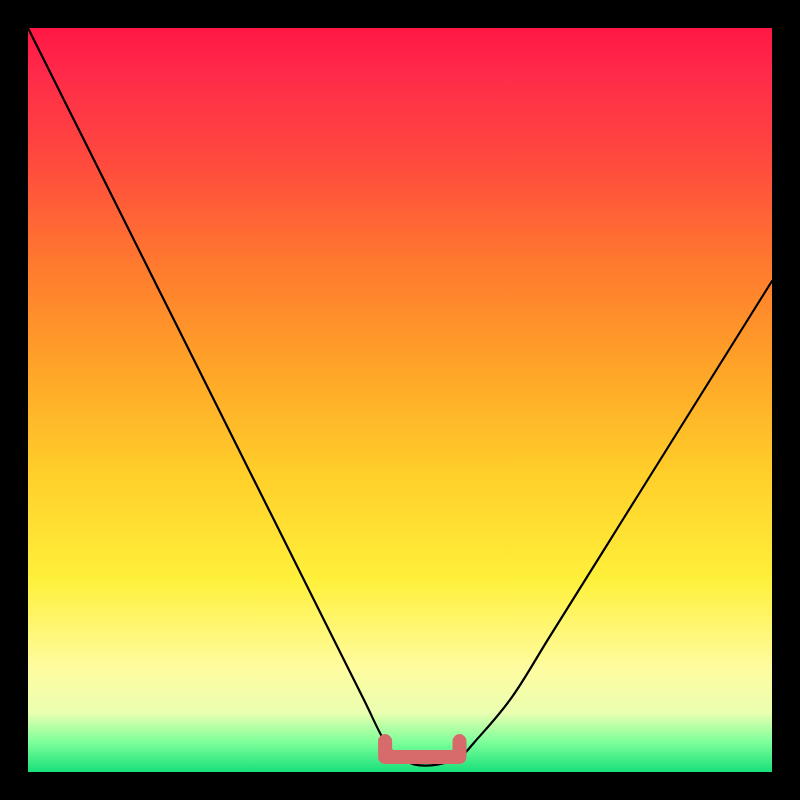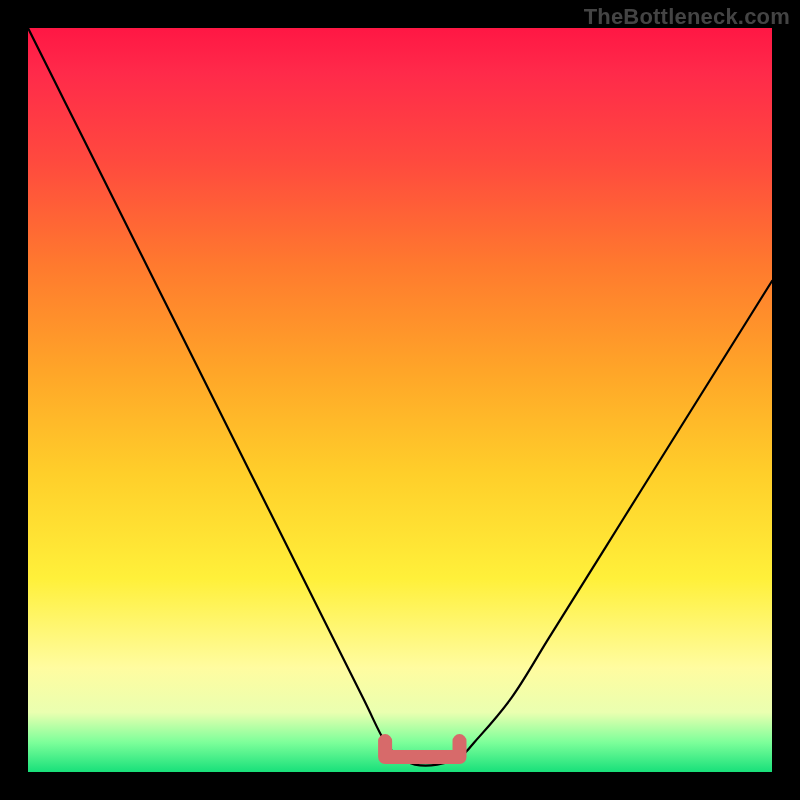--- a/index.html
+++ b/index.html
@@ -66,20 +66,19 @@
     stroke: #d76a6a;
     stroke-width: 14;
     stroke-linecap: round;
     stroke-linejoin: round;
   }
 </style>
 </head>
 <body>
 
 <div class="frame">
-  <div class="watermark">TheBottleneck.com</div>
   <div class="plot">
     <svg class="overlay" viewBox="0 0 744 744">
       <path id="curve-path" class="curve" d="M 0.0 0.0 C 6.7 13.4, 23.8 47.6, 37.2 74.4 C 50.6 101.2, 61.0 122.0, 74.4 148.8 C 87.8 175.6, 98.2 196.4, 111.6 223.2 C 125.0 250.0, 135.4 270.8, 148.8 297.6 C 162.2 324.4, 172.6 345.2, 186.0 372.0 C 199.4 398.8, 209.8 419.6, 223.2 446.4 C 236.6 473.2, 247.0 494.0, 260.4 520.8 C 273.8 547.6, 284.2 568.4, 297.6 595.2 C 311.0 622.0, 324.1 648.2, 334.8 669.6 C 345.5 691.0, 350.4 703.5, 357.1 714.2 C 363.8 725.0, 366.6 725.1, 372.0 729.1 C 377.4 733.1, 380.2 735.2, 386.9 736.6 C 393.6 737.9, 401.2 737.9, 409.2 736.6 C 417.2 735.2, 424.8 733.1, 431.5 729.1 C 438.2 725.1, 437.0 725.0, 446.4 714.2 C 455.8 703.5, 470.2 688.3, 483.6 669.6 C 497.0 650.9, 507.4 631.5, 520.8 610.1 C 534.2 588.7, 544.6 572.0, 558.0 550.6 C 571.4 529.1, 581.8 512.5, 595.2 491.0 C 608.6 469.6, 619.0 452.9, 632.4 431.5 C 645.8 410.1, 656.2 393.4, 669.6 372.0 C 683.0 350.6, 693.4 333.9, 706.8 312.5 C 720.2 291.1, 737.3 263.7, 744.0 253.0"></path>
       <path id="flat-path" class="flat-marker" d="M 357.1 713.1 L 357.1 729.1 L 431.5 729.1 L 431.5 713.1"></path>
     </svg>
   </div>
 </div>
 
 </body></html>

